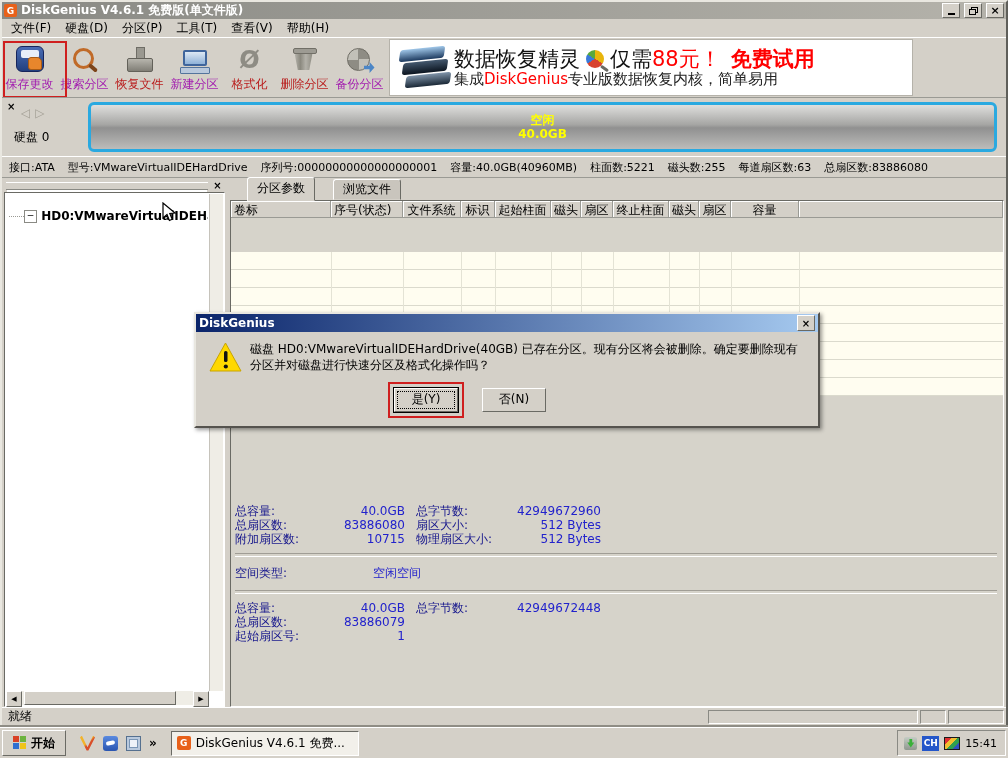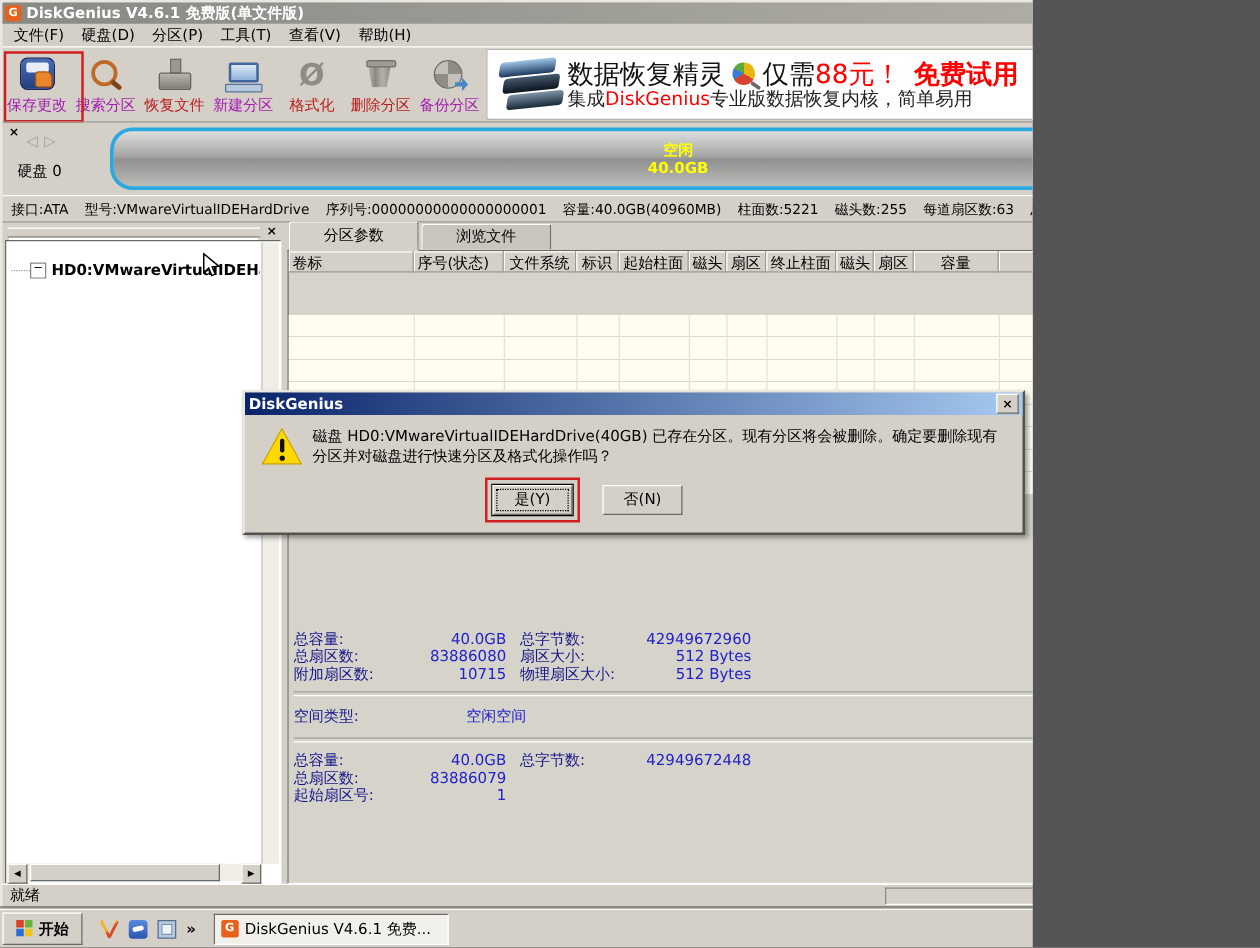--- a/index.html
+++ b/index.html
@@ -1,16 +1,16 @@
 <!DOCTYPE html>
 <html><head>
 <meta charset="utf-8">
 <style>
   html,body{margin:0;padding:0;background:#555;}
-  .screen{position:relative;width:826px;height:758px;background:#d4d0c8;overflow:hidden;
+  .screen{position:relative;width:1008px;height:758px;background:#d4d0c8;overflow:hidden;
     font-family:"DejaVu Sans","Liberation Sans",sans-serif;font-size:12px;color:#000;}
   
   .app{position:absolute;left:0;top:0;width:1004px;height:723px;border:2px solid;
     border-color:#e9e7e0 #5f5f5a #5f5f5a #e9e7e0;background:#d4d0c8;display:flex;flex-direction:column;}
   .titlebar{height:17px;background:linear-gradient(90deg,#898984,#b5b3ab);display:flex;align-items:center;gap:4px;padding:0 2px;flex:0 0 auto;}
   .app-icon{width:13px;height:13px;background:#e8611a;border-radius:2px;color:#fff;font-size:9px;font-weight:bold;
     display:flex;align-items:center;justify-content:center;}
   .app-icon::before{content:"G";}
   .title-text{color:#fff;font-weight:bold;flex:1;white-space:nowrap;overflow:hidden;}
   .winbtn{width:16px;height:13px;background:#d4d0c8;border:1px solid;border-color:#fff #6a6a64 #6a6a64 #fff;
@@ -69,21 +69,21 @@
   .ad-l2{font-size:15px;color:#222;white-space:nowrap;}
   .ad-l2 .brand{color:#f00;}
   
   .diskpanel{position:relative;height:58px;border-top:1px solid #9a9a94;flex:0 0 auto;}
   .dp-close{position:absolute;left:5px;top:4px;width:10px;height:10px;font-size:10px;font-weight:bold;line-height:10px;}
   .dp-close::before{content:"×";}
   .dp-nav{position:absolute;left:19px;top:8px;display:flex;gap:5px;color:#a39f95;font-size:12px;font-weight:bold;}
   .dp-prev::before{content:"◁";}
   .dp-next::before{content:"▷";}
   .dp-label{position:absolute;left:12px;top:31px;white-space:nowrap;}
-  .diskbar{position:absolute;left:86px;right:9px;top:4px;height:44px;border:3px solid #2aa9e0;border-radius:18px;
+  .diskbar{position:absolute;left:86px;right:9px;top:4px;height:44px;border:3px solid #2aa9e0;border-radius:6px;
     background:linear-gradient(180deg,#dfdfdd,#a5a5a3 45%,#909090 52%,#bcbcba);
     display:flex;flex-direction:column;align-items:center;justify-content:center;line-height:1.2;}
   .diskbar .seg-label,.diskbar .seg-size{color:#ffff00;font-weight:bold;font-size:12px;}
   
   .infobar{height:20px;border-top:1px solid #fff;border-bottom:1px solid #9a9a94;display:flex;gap:13px;
     align-items:center;padding-left:7px;font-size:11px;white-space:nowrap;overflow:hidden;flex:0 0 auto;}
   
   .main{flex:1 1 auto;display:flex;padding:2px 2px 0 2px;min-height:0;}
   .left-panel{width:221px;display:flex;flex-direction:column;flex:0 0 auto;}
   .lp-head{height:12px;display:flex;align-items:center;gap:4px;padding:0 2px;}
@@ -102,21 +102,21 @@
   .sb-btn{width:14px;height:14px;background:#d4d0c8;border:1px solid;border-color:#fff #6a6a64 #6a6a64 #fff;
     font-size:7px;display:flex;align-items:center;justify-content:center;flex:0 0 auto;}
   .sb-left::before{content:"◀";}
   .sb-right::before{content:"▶";}
   .sb-track{flex:1;position:relative;}
   .sb-thumb{position:absolute;left:2px;top:0;width:150px;height:12px;background:#d4d0c8;border:1px solid;border-color:#fff #6a6a64 #6a6a64 #fff;}
   .splitter{width:5px;flex:0 0 auto;}
   
   .right-panel{flex:1;display:flex;flex-direction:column;min-width:0;}
   .tabbar{height:20px;display:flex;align-items:flex-end;padding-left:1px;gap:2px;flex:0 0 auto;}
-  .tab{padding:2px 27px 1px;background:#d4d0c8;border:1px solid;border-color:#fff #6a6a64 #d4d0c8 #fff;border-radius:3px 3px 0 0;position:relative;}
+  .tab{padding:2px 9px 1px;background:#d4d0c8;border:1px solid;border-color:#fff #6a6a64 #d4d0c8 #fff;border-radius:3px 3px 0 0;position:relative;margin-left:16px;}
   .tab.active{z-index:3;padding-bottom:3px;margin-bottom:-1px;}
   .tab.inactive{background:#c9c5bd;padding-top:1px;}
   .table-wrap{flex:1;border:1px solid;border-color:#6a6a64 #fff #fff #6a6a64;background:#d6d3ca;
     display:flex;flex-direction:column;min-height:0;position:relative;z-index:1;gap:34px;}
   .thead{display:grid;grid-template-columns:100px 72px 58px 34px 56px 30px 32px 56px 30px 32px 68px 1fr;height:17px;background:#d4d0c8;flex:0 0 auto;}
   .th{border-right:1px solid #9a9a94;border-bottom:1px solid #9a9a94;box-shadow:inset 1px 1px 0 #fff;
     padding:1px 3px 0;white-space:nowrap;overflow:hidden;text-align:center;font-size:12px;}
   .th.left{text-align:left;}
   .tbody{height:144px;position:relative;flex:0 0 auto;
     background:repeating-linear-gradient(180deg,#fffdf0 0 17px,#dbdacd 17px 18px);}

